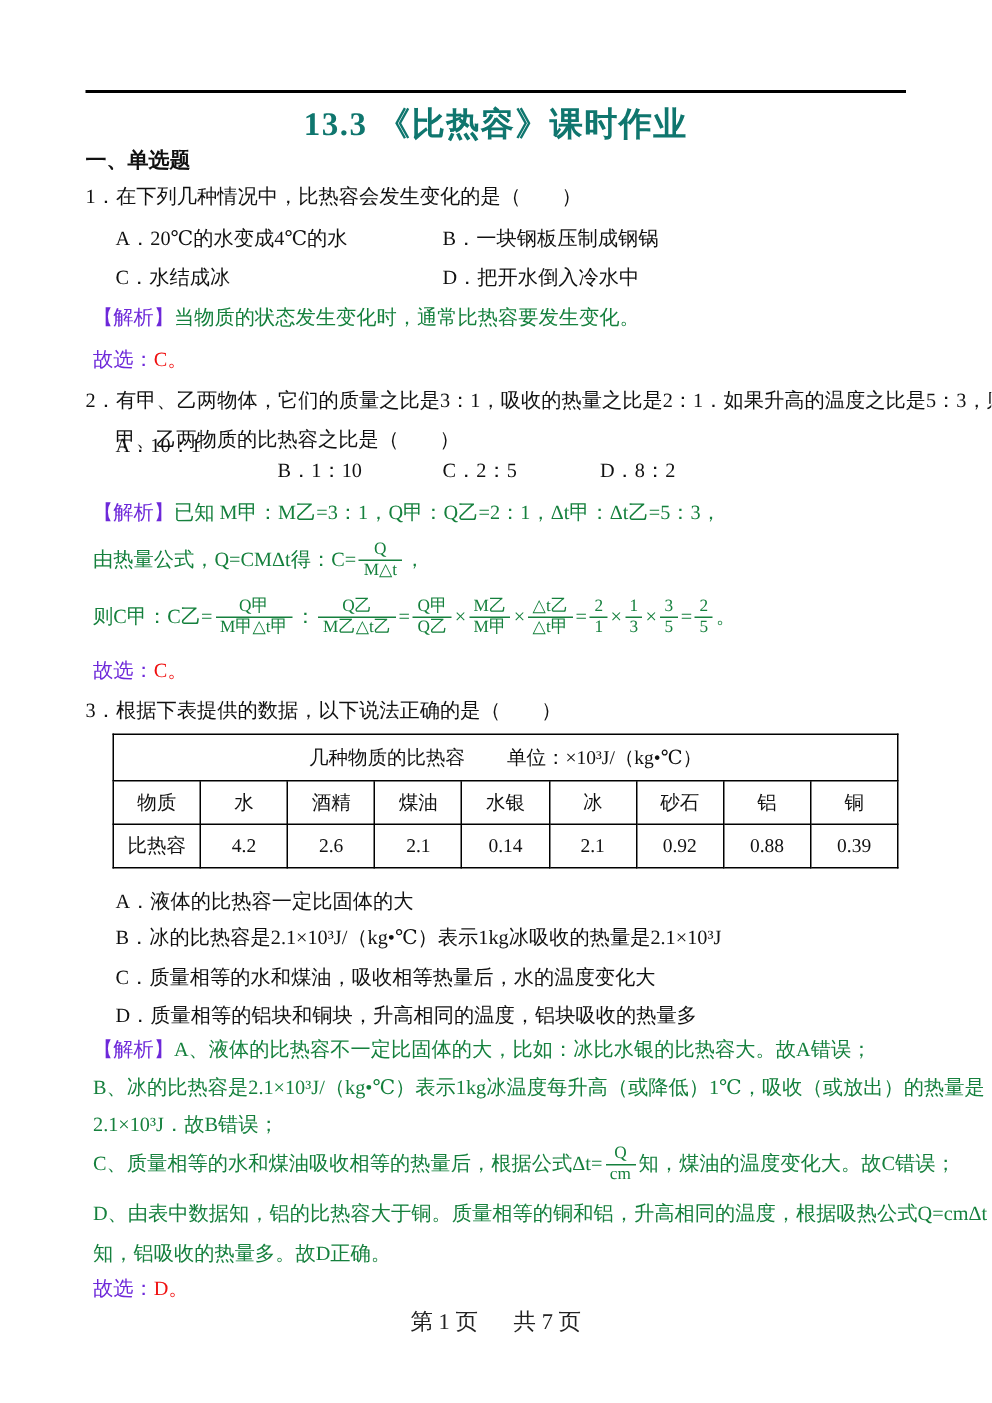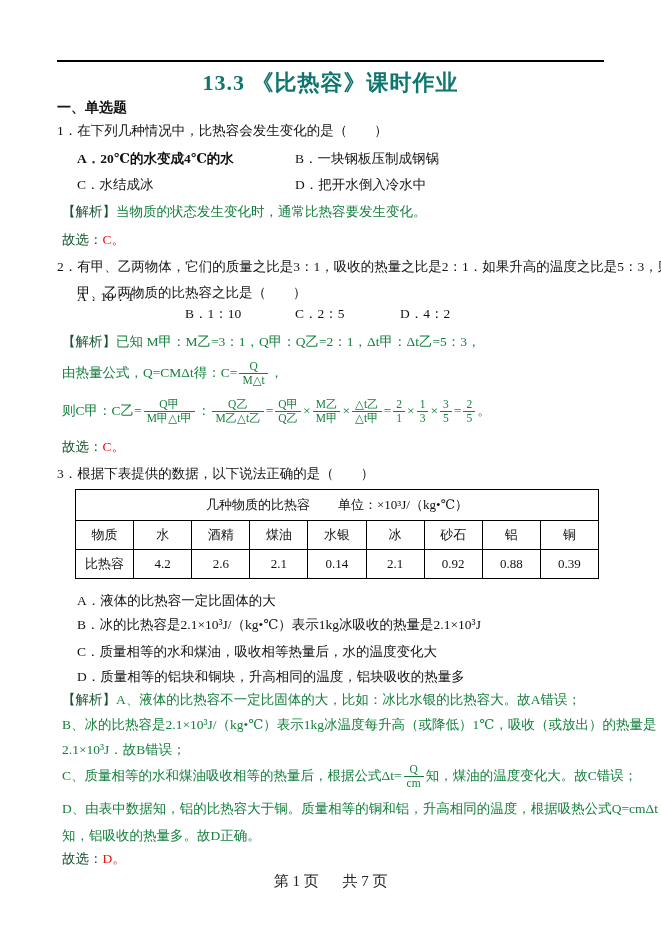--- a/index.html
+++ b/index.html
@@ -14,21 +14,21 @@
   }
   .abs{position:absolute;white-space:nowrap;line-height:18px;}
   .rule{position:absolute;left:57px;top:60px;width:547px;height:2px;background:#000;}
   .title{
     position:absolute;left:0;top:68px;width:661px;
     text-align:center;font-size:22px;font-weight:bold;color:#0f766e;
     letter-spacing:1px;
   }
   .section-heading{font-weight:bold;font-size:14px;}
   .red{color:#15803d;}
-  .redlabel{color:#14532d;}
+  .redlabel{color:#6d28d9;}
   .ans-val{color:#ef1010;}
   .formula-line{display:flex;align-items:center;}
   .frac{
     display:inline-flex;flex-direction:column;align-items:center;
     vertical-align:middle;margin:0 2px;font-size:11.5px;line-height:13px;
   }
   .frac .num{padding:0 3px;}
   .frac .den{border-top:1px solid currentColor;padding:0 3px;}
   table.sheet{
     position:absolute;left:75px;top:489px;width:524px;
@@ -51,37 +51,37 @@
 
 <div class="page">
 
   <div class="rule"></div>
 
   <div class="title">13.3 《比热容》课时作业</div>
 
   <div class="abs section-heading" style="left:57px;top:99px;">一、单选题</div>
 
   <div class="abs" style="left:57px;top:122px;">1．在下列几种情况中，比热容会发生变化的是（　　）</div>
-  <div class="abs" style="left:77px;top:150px;font-weight:bold;">A．20℃的水变成4℃的水</div>
+  <div class="abs" style="left:77px;top:150px;">A．20℃的水变成4℃的水</div>
   <div class="abs" style="left:295px;top:150px;">B．一块钢板压制成钢锅</div>
   <div class="abs" style="left:77px;top:176px;">C．水结成冰</div>
   <div class="abs" style="left:295px;top:176px;">D．把开水倒入冷水中</div>
   <div class="abs" style="left:62px;top:203px;">
     <span class="redlabel">【解析】</span><span class="red">当物质的状态发生变化时，通常比热容要发生变化。</span>
   </div>
   <div class="abs" style="left:62px;top:231px;">
     <span class="redlabel">故选：</span><span class="ans-val">C。</span>
   </div>
 
   <div class="abs" style="left:57px;top:258px;">2．有甲、乙两物体，它们的质量之比是3：1，吸收的热量之比是2：1．如果升高的温度之比是5：3，则</div>
   <div class="abs" style="left:77px;top:284px;">甲、乙两物质的比热容之比是（　　）</div>
   <div class="abs" style="left:77px;top:288px;">A．10：1</div>
   <div class="abs" style="left:185px;top:305px;">B．1：10</div>
   <div class="abs" style="left:295px;top:305px;">C．2：5</div>
-  <div class="abs" style="left:400px;top:305px;">D．4：2</div>
+  <div class="abs" style="left:400px;top:305px;">D．8：2</div>
 
   <div class="abs" style="left:62px;top:333px;">
     <span class="redlabel">【解析】</span><span class="red">已知 M甲：M乙=3：1，Q甲：Q乙=2：1，Δt甲：Δt乙=5：3，</span>
   </div>
 
   <div class="abs formula-line red" style="left:62px;top:354px;height:38px;">
     <span>由热量公式，Q=CMΔt得：C=</span>
     <span class="frac">
       <span class="num">Q</span>
       <span class="den">M△t</span>

